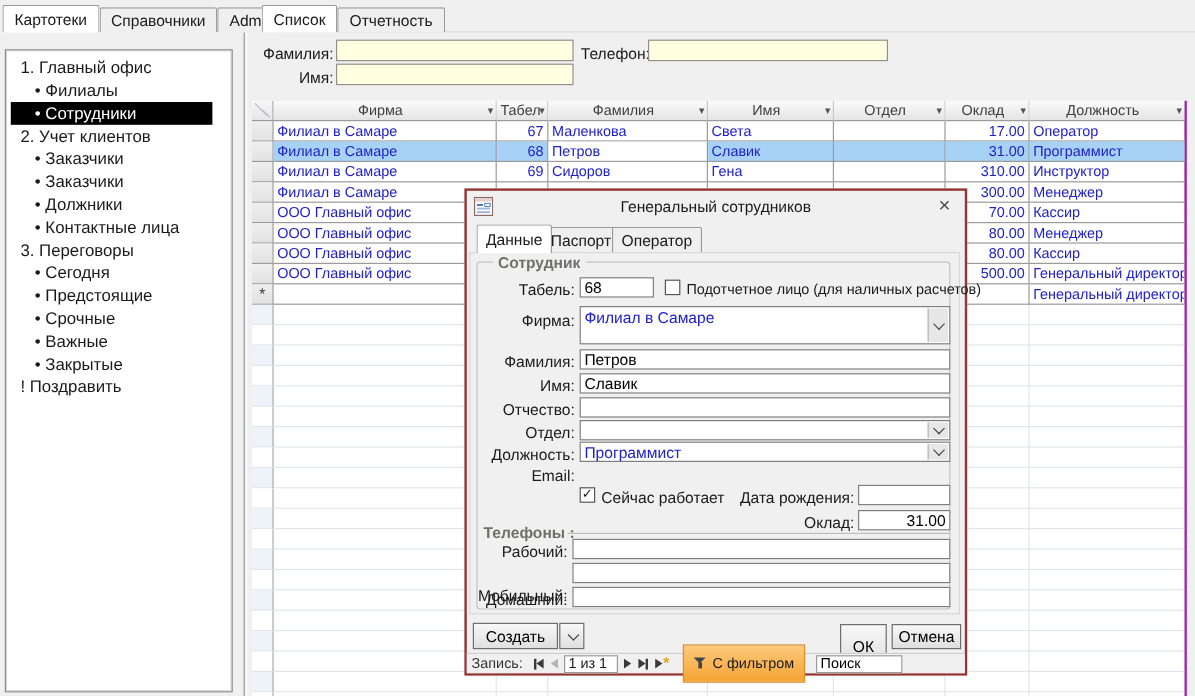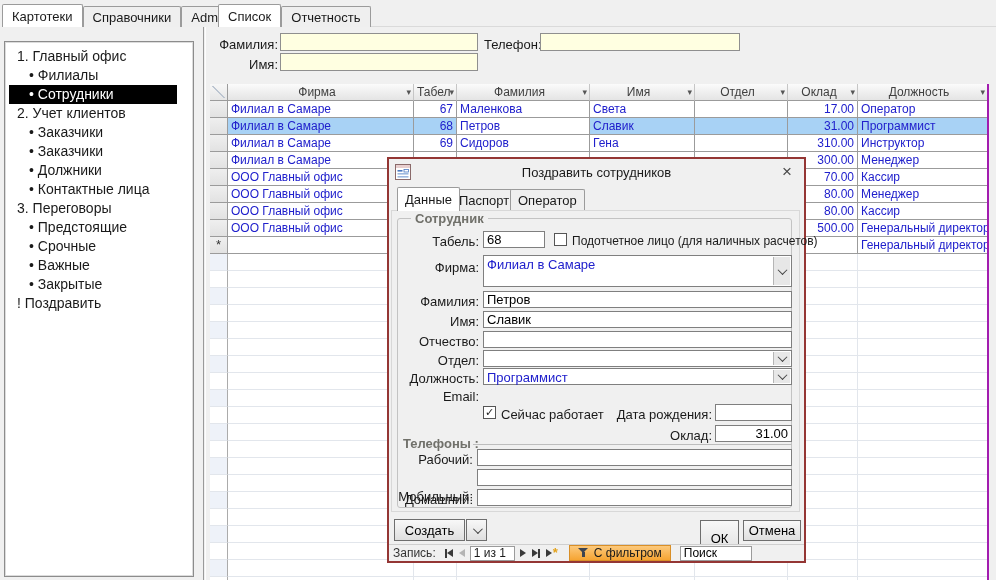--- a/index.html
+++ b/index.html
@@ -95,21 +95,21 @@
   .tri-l { width:0; height:0; border-top:4px solid transparent; border-bottom:4px solid transparent;
            border-right:6px solid #3A3A3A; }
   .tri-r { width:0; height:0; border-top:4px solid transparent; border-bottom:4px solid transparent;
            border-left:6px solid #3A3A3A; }
   .nbar { width:2px; height:9px; background:#3A3A3A; }
   .navbtn.dis .tri-l, .navbtn.dis .tri-r { border-right-color:#B4B4B4; border-left-color:transparent; }
   .navbtn.dis .tri-l { border-right-color:#B4B4B4; }
   .star { color:#E3A21A; font-weight:bold; font-size:13px; line-height:8px; margin-left:1px; }
   .posbox { width:45px; height:15px; background:#fff; border:1px solid #9B9B9B; font-size:12px;
             padding:0 3px; line-height:13px; margin:0 2px; }
-  .filterbtn { display:flex; align-items:center; gap:5px; height:16px; margin-left:8px; padding:0 8px;
+  .filterbtn { display:flex; align-items:center; gap:5px; height:32px; margin-left:8px; padding:0 8px;
                background:linear-gradient(#FCC97C,#F6A432); border:1px solid #D98F27; font-size:12px; }
   .funnel { position:relative; width:11px; height:10px; }
   .funnel::before { content:""; position:absolute; top:0; left:0; border-left:5.5px solid transparent;
                border-right:5.5px solid transparent; border-top:5px solid #3E4450; }
   .funnel::after { content:""; position:absolute; top:4px; left:4px; width:3px; height:5px; background:#3E4450; }
   .searchbox { width:72px; height:15px; border:1px solid #9B9B9B; background:#fff; font-size:12px;
                font-family:inherit; padding:0 3px; margin-left:9px; }
 </style>
 </head>
 <body>
@@ -130,20 +130,21 @@
   <div class="sidebar" id="sidebar">
       <div class="side-item">1. Главный офис</div>
       <div class="side-item ind">• Филиалы</div>
       <div class="side-item ind sel">• Сотрудники</div>
       <div class="side-item">2. Учет клиентов</div>
       <div class="side-item ind">• Заказчики</div>
       <div class="side-item ind">• Заказчики</div>
       <div class="side-item ind">• Должники</div>
       <div class="side-item ind">• Контактные лица</div>
       <div class="side-item">3. Переговоры</div>
+      <div class="side-item ind">• Сегодня</div>
       <div class="side-item ind">• Предстоящие</div>
       <div class="side-item ind">• Срочные</div>
       <div class="side-item ind">• Важные</div>
       <div class="side-item ind">• Закрытые</div>
       <div class="side-item">! Поздравить</div>
     </div>
   <div class="splitter"></div>
 
   <div>
     <div class="flabel" style="left:218px; top:37px; width:60px;">Фамилия:</div>
@@ -460,21 +461,21 @@
   <div class="dialog">
     <div class="dtitle">
       <svg class="dicon" viewBox="0 0 16 16">
         <rect x="0.5" y="0.5" width="15" height="15" fill="#FFFFFF" stroke="#8A6A6A"></rect>
         <rect x="1" y="1" width="14" height="3" fill="#E8CFCF"></rect>
         <rect x="2.5" y="6" width="5" height="1.6" fill="#4A78C0"></rect>
         <rect x="2.5" y="9" width="11" height="1.6" fill="#9DB8DF"></rect>
         <rect x="2.5" y="12" width="11" height="1.6" fill="#9DB8DF"></rect>
         <rect x="9" y="5.5" width="4.5" height="2.5" fill="#FFFFFF" stroke="#4A78C0" stroke-width="0.8"></rect>
       </svg>
-      <div class="txt">Поздравить сотрудников</div>
+      <div class="txt">Генеральный сотрудников</div>
       <div class="dclose">×</div>
     </div>
 
     <div class="dtab active" style="left:8px;">Данные</div>
     <div class="dtab" style="left:62px;">Паспорт</div>
     <div class="dtab" style="left:121px;">Оператор</div>
     <div class="dpage"></div>
 
     <div class="gbox"></div>
     <div class="glegend" style="left:22px; top:52px;">Сотрудник</div>

